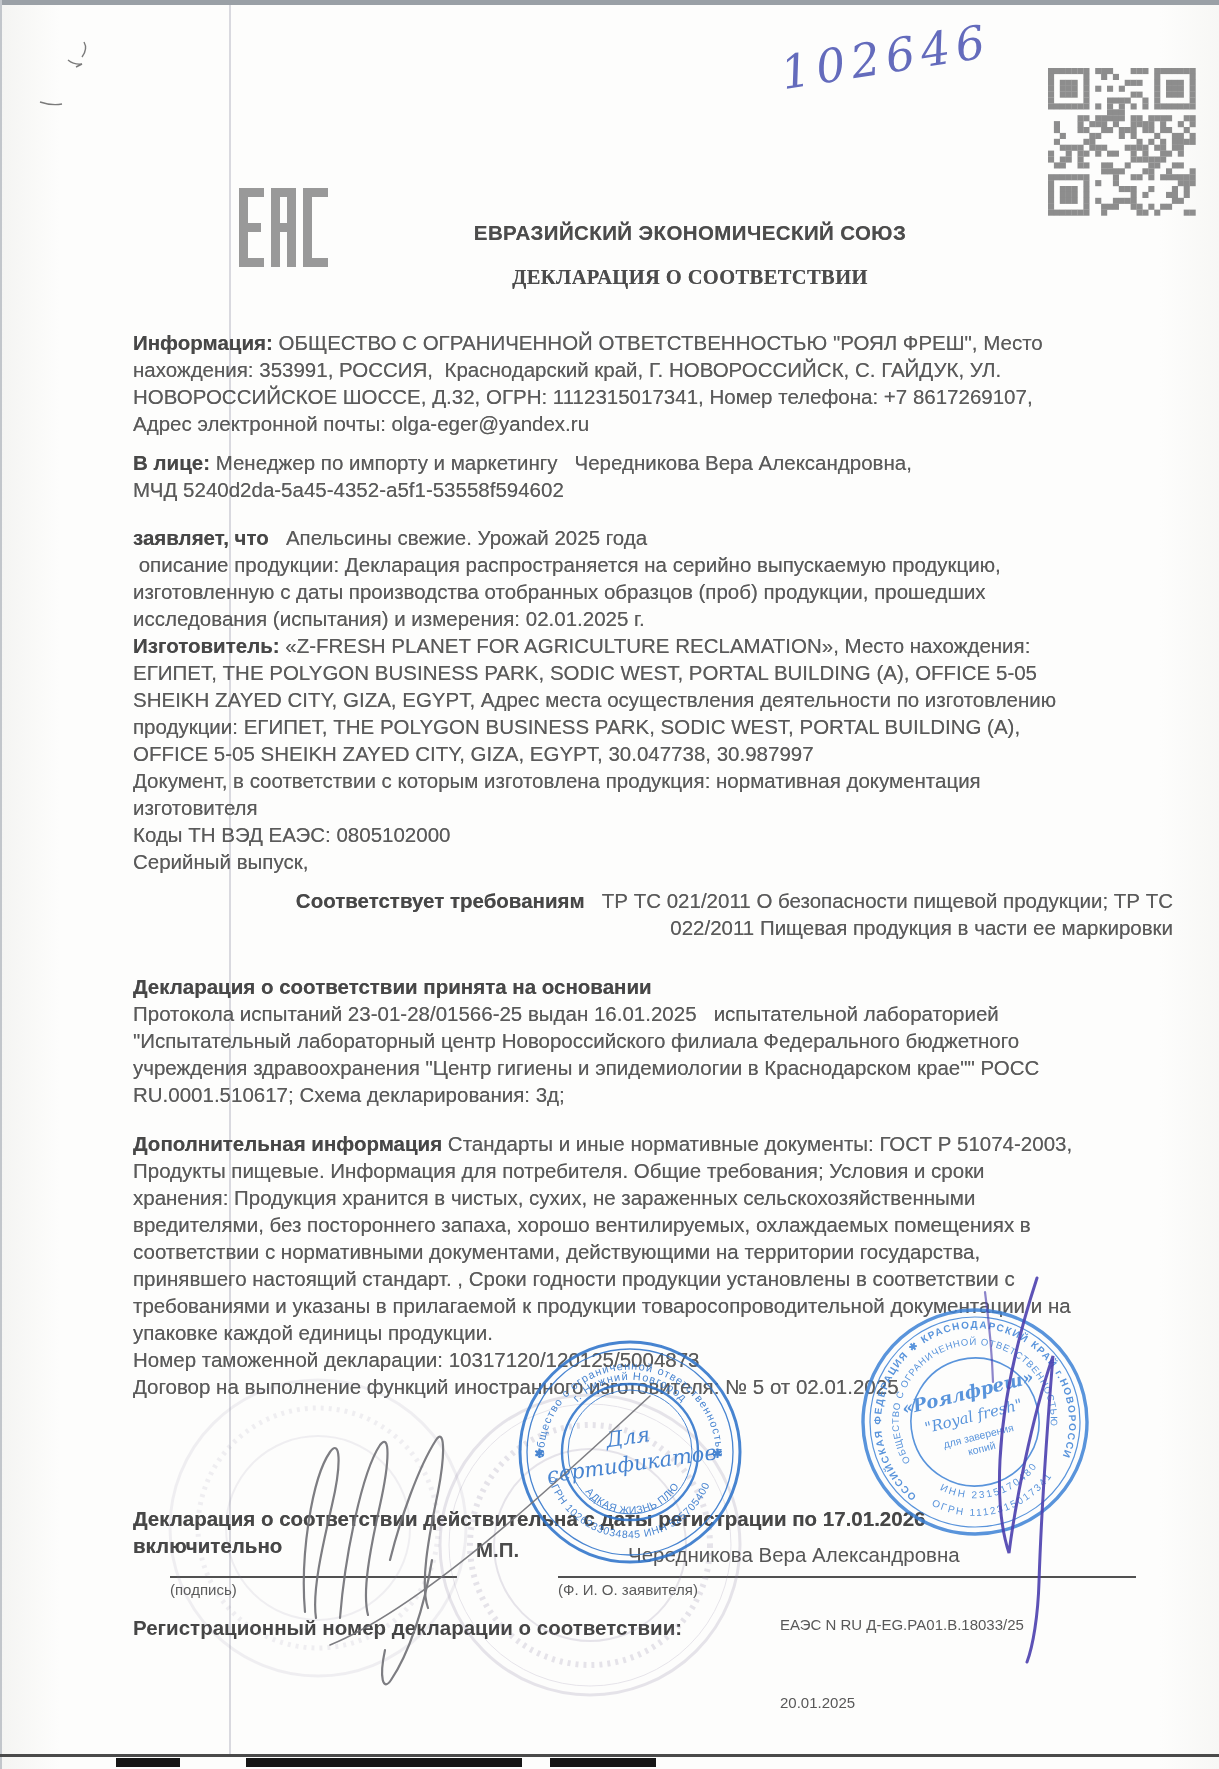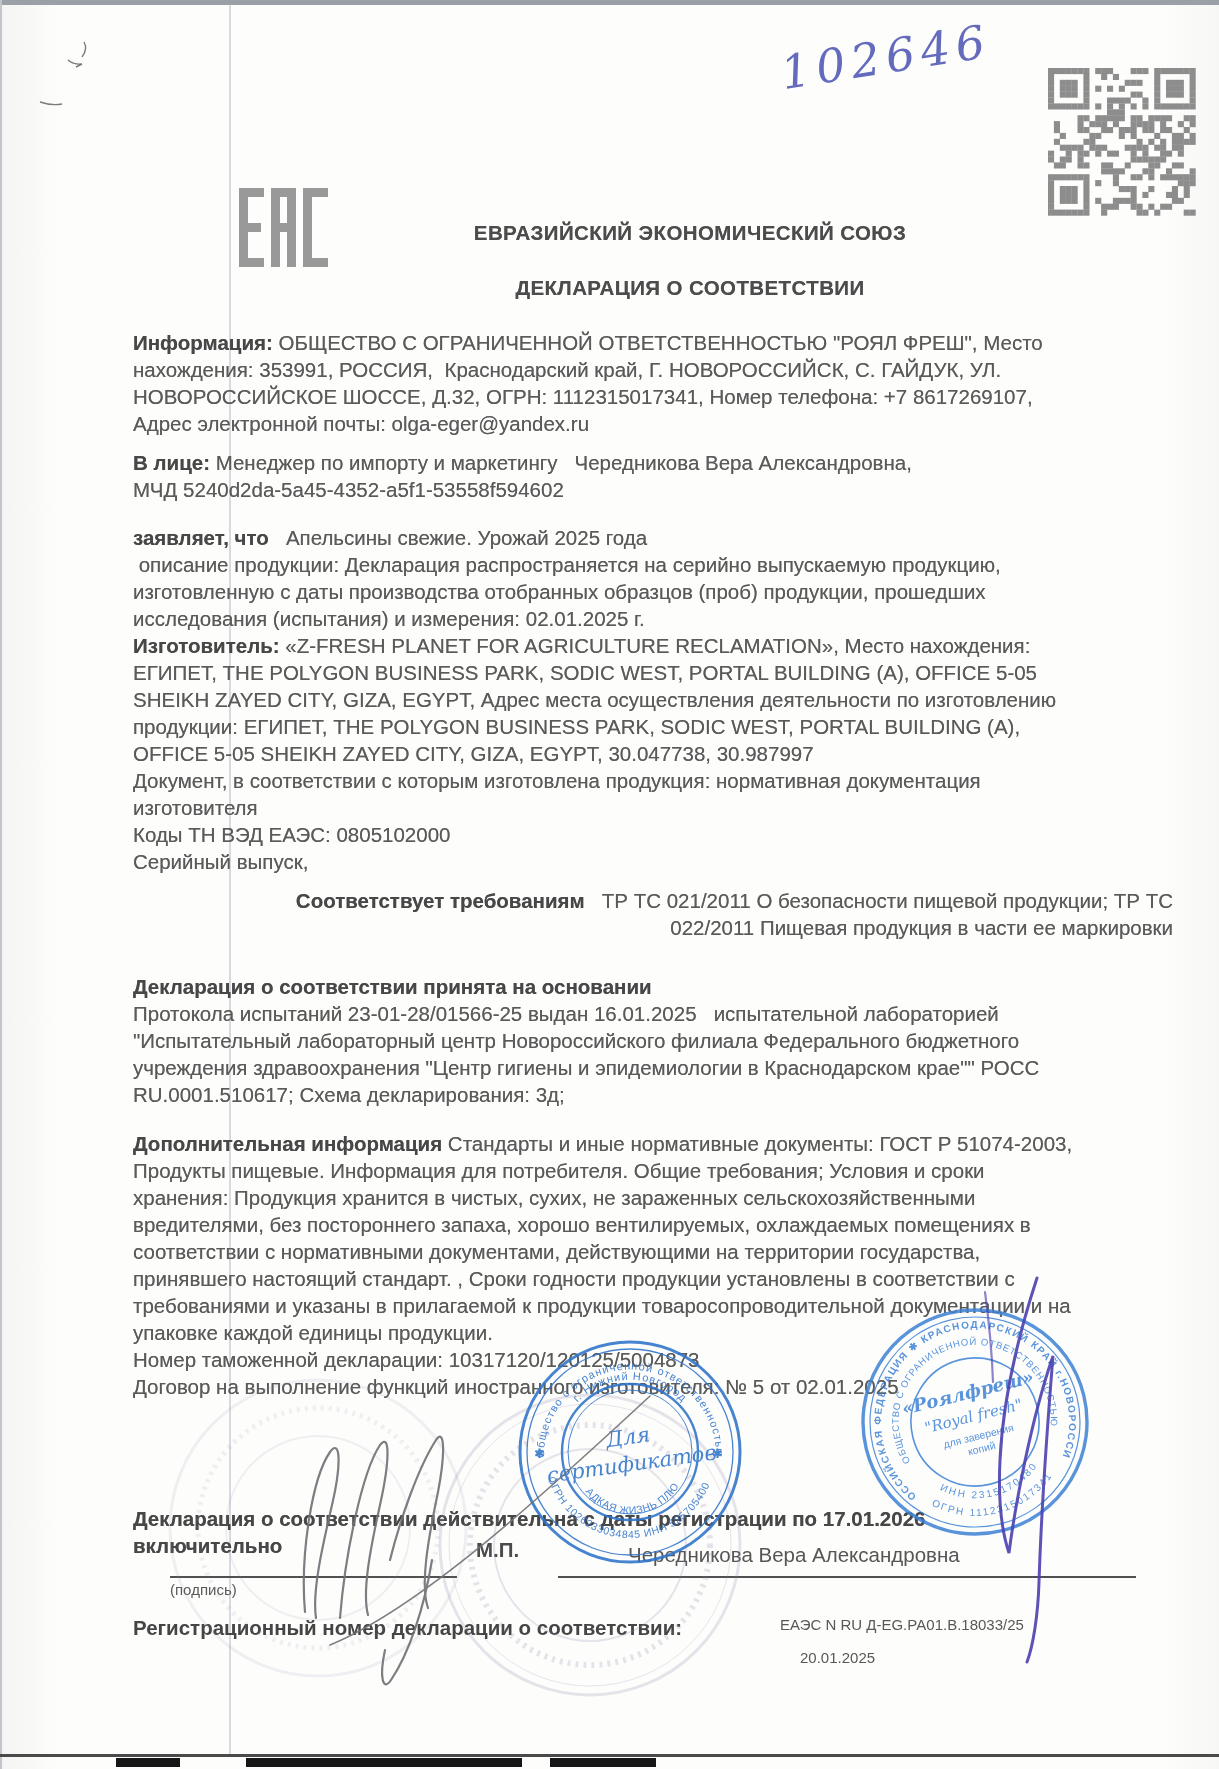--- a/index.html
+++ b/index.html
@@ -36,21 +36,21 @@
   <div class="scan-left"></div>
   <div class="scan-vline"></div>
   <div class="scan-bottom"></div>
   <div class="blob" style="left:116px;width:64px;"></div>
   <div class="blob" style="left:246px;width:276px;"></div>
   <div class="blob" style="left:550px;width:106px;"></div>
 
   <div class="hand">102646</div>
 
   <div class="title" style="top:221px;">ЕВРАЗИЙСКИЙ ЭКОНОМИЧЕСКИЙ СОЮЗ</div>
-  <div class="title" style="top:276px;">ДЕКЛАРАЦИЯ О СООТВЕТСТВИИ</div>
+  <div class="title" style="top:266px;font-family:Liberation Serif, serif;">ДЕКЛАРАЦИЯ О СООТВЕТСТВИИ</div>
 
   <p class="para" style="top:308px;"><span class="b">Информация:</span><span> ОБЩЕСТВО С ОГРАНИЧЕННОЙ ОТВЕТСТВЕННОСТЬЮ "РОЯЛ ФРЕШ", Место
 нахождения: 353991, РОССИЯ,  Краснодарский край, Г. НОВОРОССИЙСК, С. ГАЙДУК, УЛ.
 НОВОРОССИЙСКОЕ ШОССЕ, Д.32, ОГРН: 1112315017341, Номер телефона: +7 8617269107,
 Адрес электронной почты: olga-eger@yandex.ru</span></p>
   <p class="para" style="top:428px;"><span class="b">В лице:</span><span> Менеджер по импорту и маркетингу   Чередникова Вера Александровна,
 МЧД 5240d2da-5a45-4352-a5f1-53558f594602</span></p>
   <p class="para" style="top:503px;"><span class="b">заявляет, что</span><span>   Апельсины свежие. Урожай 2025 года
  описание продукции: Декларация распространяется на серийно выпускаемую продукцию,
 изготовленную с даты производства отобранных образцов (проб) продукции, прошедших
@@ -82,24 +82,25 @@
 Номер таможенной декларации: 10317120/120125/5004873
 Договор на выполнение функций иностранного изготовителя: № 5 от 02.01.2025</span></p>
   <p class="para" style="top:1484px;width:900px;"><span class="b">Декларация о соответствии действительна с даты регистрации по 17.01.2026
 включительно</span></p>
 
   <div class="mp">М.П.</div>
   <div class="signer">Чередникова Вера Александровна</div>
   <div class="sline" style="left:170px;width:287px;"></div>
   <div class="sline" style="left:558px;width:578px;"></div>
   <div class="cap" style="left:170px;width:287px;">(подпись)</div>
+  <div class="cap" style="left:558px;width:578px;">(Ф. И. О. заявителя)</div>
 
   <div class="reglabel" style="top:1616px;">Регистрационный номер декларации о соответствии:</div>
   <div class="regvalue" style="top:1616px;">ЕАЭС N RU Д-EG.РА01.В.18033/25</div>
-  <div class="regvalue" style="top:1649px;margin-left:20px;">20.01.2025</div>
+  <div class="regvalue" style="top:1694px;">20.01.2025</div>
 
   <svg class="overlay" width="1219" height="1769" viewBox="0 0 1219 1769">
     <defs>
       <path id="arcTL" d="M546,1474 A86,86 0 1 1 714,1474"></path>
       <path id="arcTiL" d="M558,1465 A73,73 0 1 1 702,1465"></path>
       <path id="arcBL" d="M549,1481 A86,86 0 0 0 711,1481"></path>
       <path id="arcBiL" d="M583,1489 A57,57 0 0 0 677,1489"></path>
       <path id="arcTR" d="M898,1476 A94,94 0 1 1 1052,1476"></path>
       <path id="arcTiR" d="M904,1448 A76,76 0 1 1 1046,1448"></path>
       <path id="arcBR" d="M890,1462 A94,94 0 0 0 1060,1462"></path>

